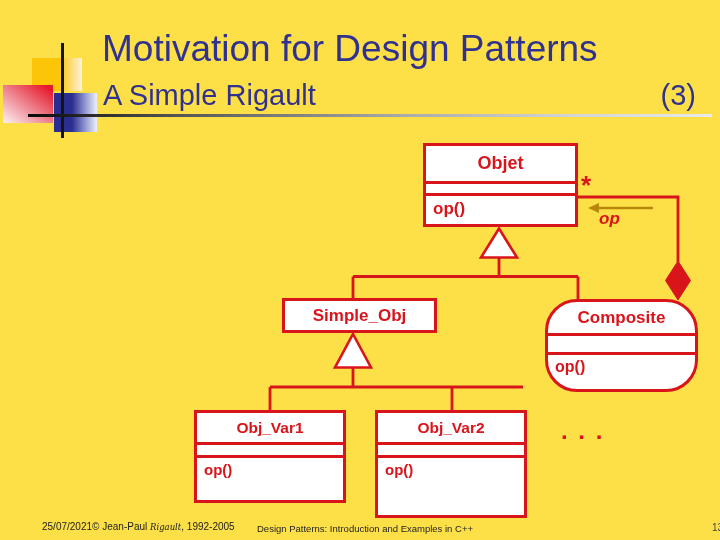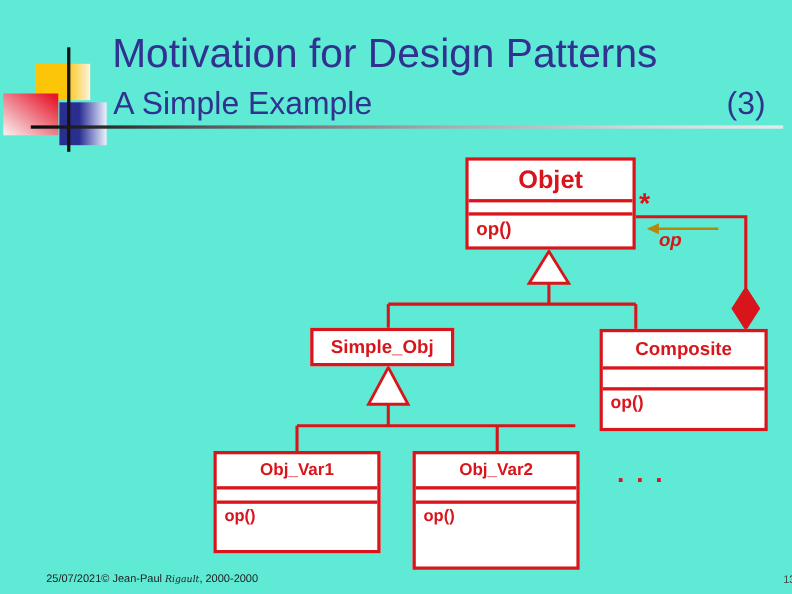--- a/index.html
+++ b/index.html
@@ -2,21 +2,21 @@
 <html><head>
 <meta charset="utf-8">
 <style>
   :root{
     --red:#d9151c;
     --navy:#31318f;
     --gold:#b8860b;
   }
   html,body{margin:0;padding:0;background:#fff;}
   .slide{
-    position:relative;width:720px;height:540px;background:#5eead4;
+    position:relative;width:720px;height:540px;background:#fde047;
     font-family:"Liberation Sans",sans-serif;overflow:hidden;
   }
   
   .sq{position:absolute;}
   .sq-yellow{left:32px;top:58px;width:50px;height:33px;
     background:linear-gradient(90deg,#fdc508 55%,#fde9b7 92%,#fef6e2 100%);}
   .sq-red{left:3px;top:85px;width:50px;height:38px;
     background:linear-gradient(to bottom left,#e6192b 8%,#f0959f 60%,#fbecec 97%);}
   .sq-blue{left:54px;top:93px;width:43px;height:39px;
     background:linear-gradient(90deg,#2b2e91 42%,#9aa0d6 75%,#e7eaf8 98%);}
@@ -40,28 +40,28 @@
   }
   .cmp-name{
     display:flex;align-items:center;justify-content:center;
     font-weight:bold;border-bottom:3px solid var(--red);box-sizing:border-box;
   }
   .cmp-empty{border-bottom:3px solid var(--red);box-sizing:border-box;}
   .cmp-op{flex:1;font-weight:bold;padding:3px 0 0 7px;box-sizing:border-box;}
   .uml-box.single .cmp-name{border-bottom:none;flex:1;}
 
   .box-objet{left:423px;top:143px;width:155px;height:84px;}
-  .box-objet .cmp-name{height:38px;font-size:23px;}
+  .box-objet .cmp-name{height:38px;font-size:18px;}
   .box-objet .cmp-empty{height:12px;}
   .box-objet .cmp-op{font-size:17px;}
 
-  .box-simple{left:282px;top:298px;width:131px;height:35px;}
+  .box-simple{left:282px;top:298px;width:155px;height:35px;}
   .box-simple .cmp-name{font-size:17px;}
 
-  .box-composite{left:545px;top:299px;width:153px;height:93px;}
+  .box-composite{left:545px;top:299px;width:153px;height:93px;border-radius:32px;}
   .box-composite .cmp-name{height:34px;font-size:17px;}
   .box-composite .cmp-empty{height:19px;}
   .box-composite .cmp-op{font-size:16px;}
 
   .box-var1{left:194px;top:410px;width:152px;height:93px;}
   .box-var2{left:375px;top:410px;width:152px;height:108px;}
   .box-var1 .cmp-name,.box-var2 .cmp-name{height:32px;font-size:15.5px;}
   .box-var1 .cmp-empty,.box-var2 .cmp-empty{height:13px;}
   .box-var1 .cmp-op,.box-var2 .cmp-op{font-size:15px;}
 
@@ -93,21 +93,21 @@
   <div>
     <div class="sq sq-yellow"></div>
     <div class="sq sq-red"></div>
     <div class="sq sq-blue"></div>
     <div class="cross-v"></div>
   </div>
   <div class="rule"></div>
 
   <h1 class="title">Motivation for Design Patterns</h1>
   <div class="subtitle-row">
-    <span>A Simple Example</span>
+    <span>A Simple Rigault</span>
     <span>(3)</span>
   </div>
 
   <svg class="connectors" width="720" height="540" viewBox="0 0 720 540">
 
     <path class="red-line" d="M577,197 H678 V262"></path>
     <polygon class="diamond" points="678,261 690.5,280.5 678,300 665.5,280.5"></polygon>
 
     <path class="gold-line" d="M653,208 H598"></path>
     <polygon class="gold-head" points="588,208 599,203 599,213"></polygon>
@@ -150,16 +150,17 @@
   <div class="uml-box box-var2">
     <div class="cmp-name">Obj_Var2</div>
     <div class="cmp-empty"></div>
     <div class="cmp-op">op()</div>
   </div>
 
   <span class="lbl lbl-star">*</span>
   <span class="lbl lbl-op">op</span>
   <span class="lbl lbl-ellipsis">. . .</span>
 
-  <div class="footer-left"><span>25/07/2021© Jean-Paul </span><span class="script-name">Rigault</span><span>, 2000-2000</span></div>
+  <div class="footer-left"><span>25/07/2021© Jean-Paul </span><span class="script-name">Rigault</span><span>, 1992-2005</span></div>
+  <div class="footer-center">Design Patterns: Introduction and Examples in C++</div>
   <div class="footer-page">13</div>
 
 </div>
 
 </body></html>

